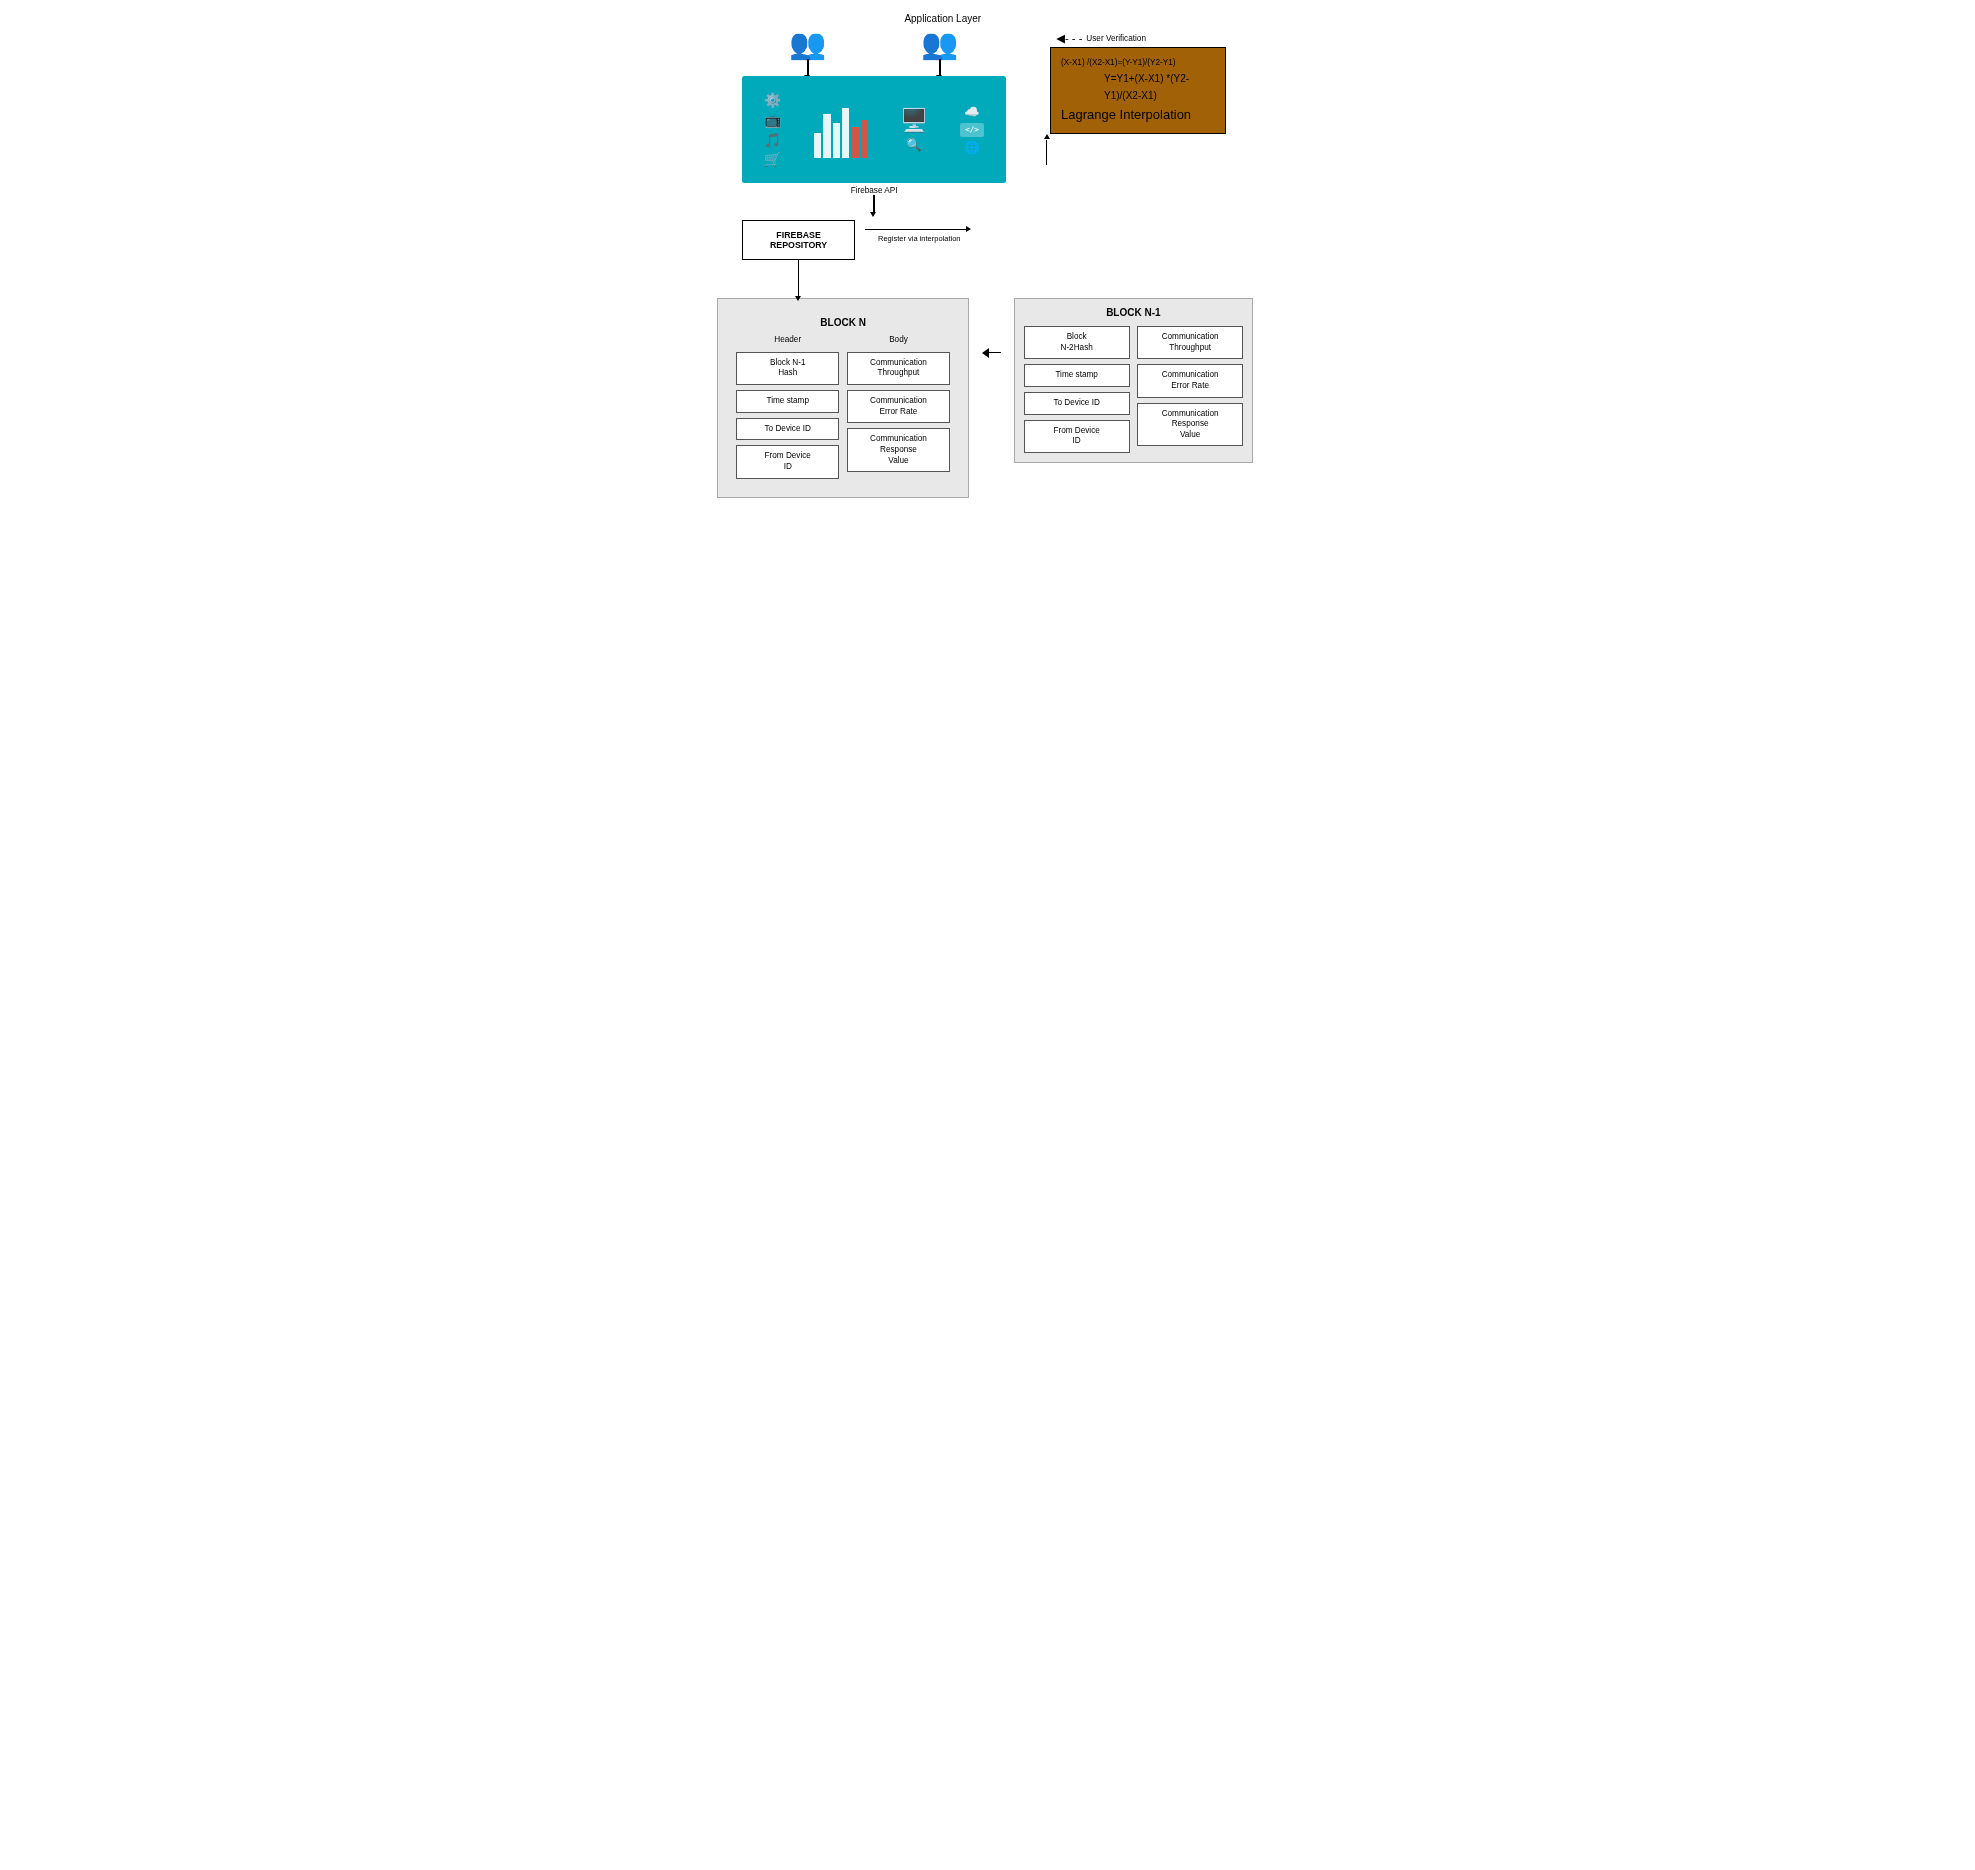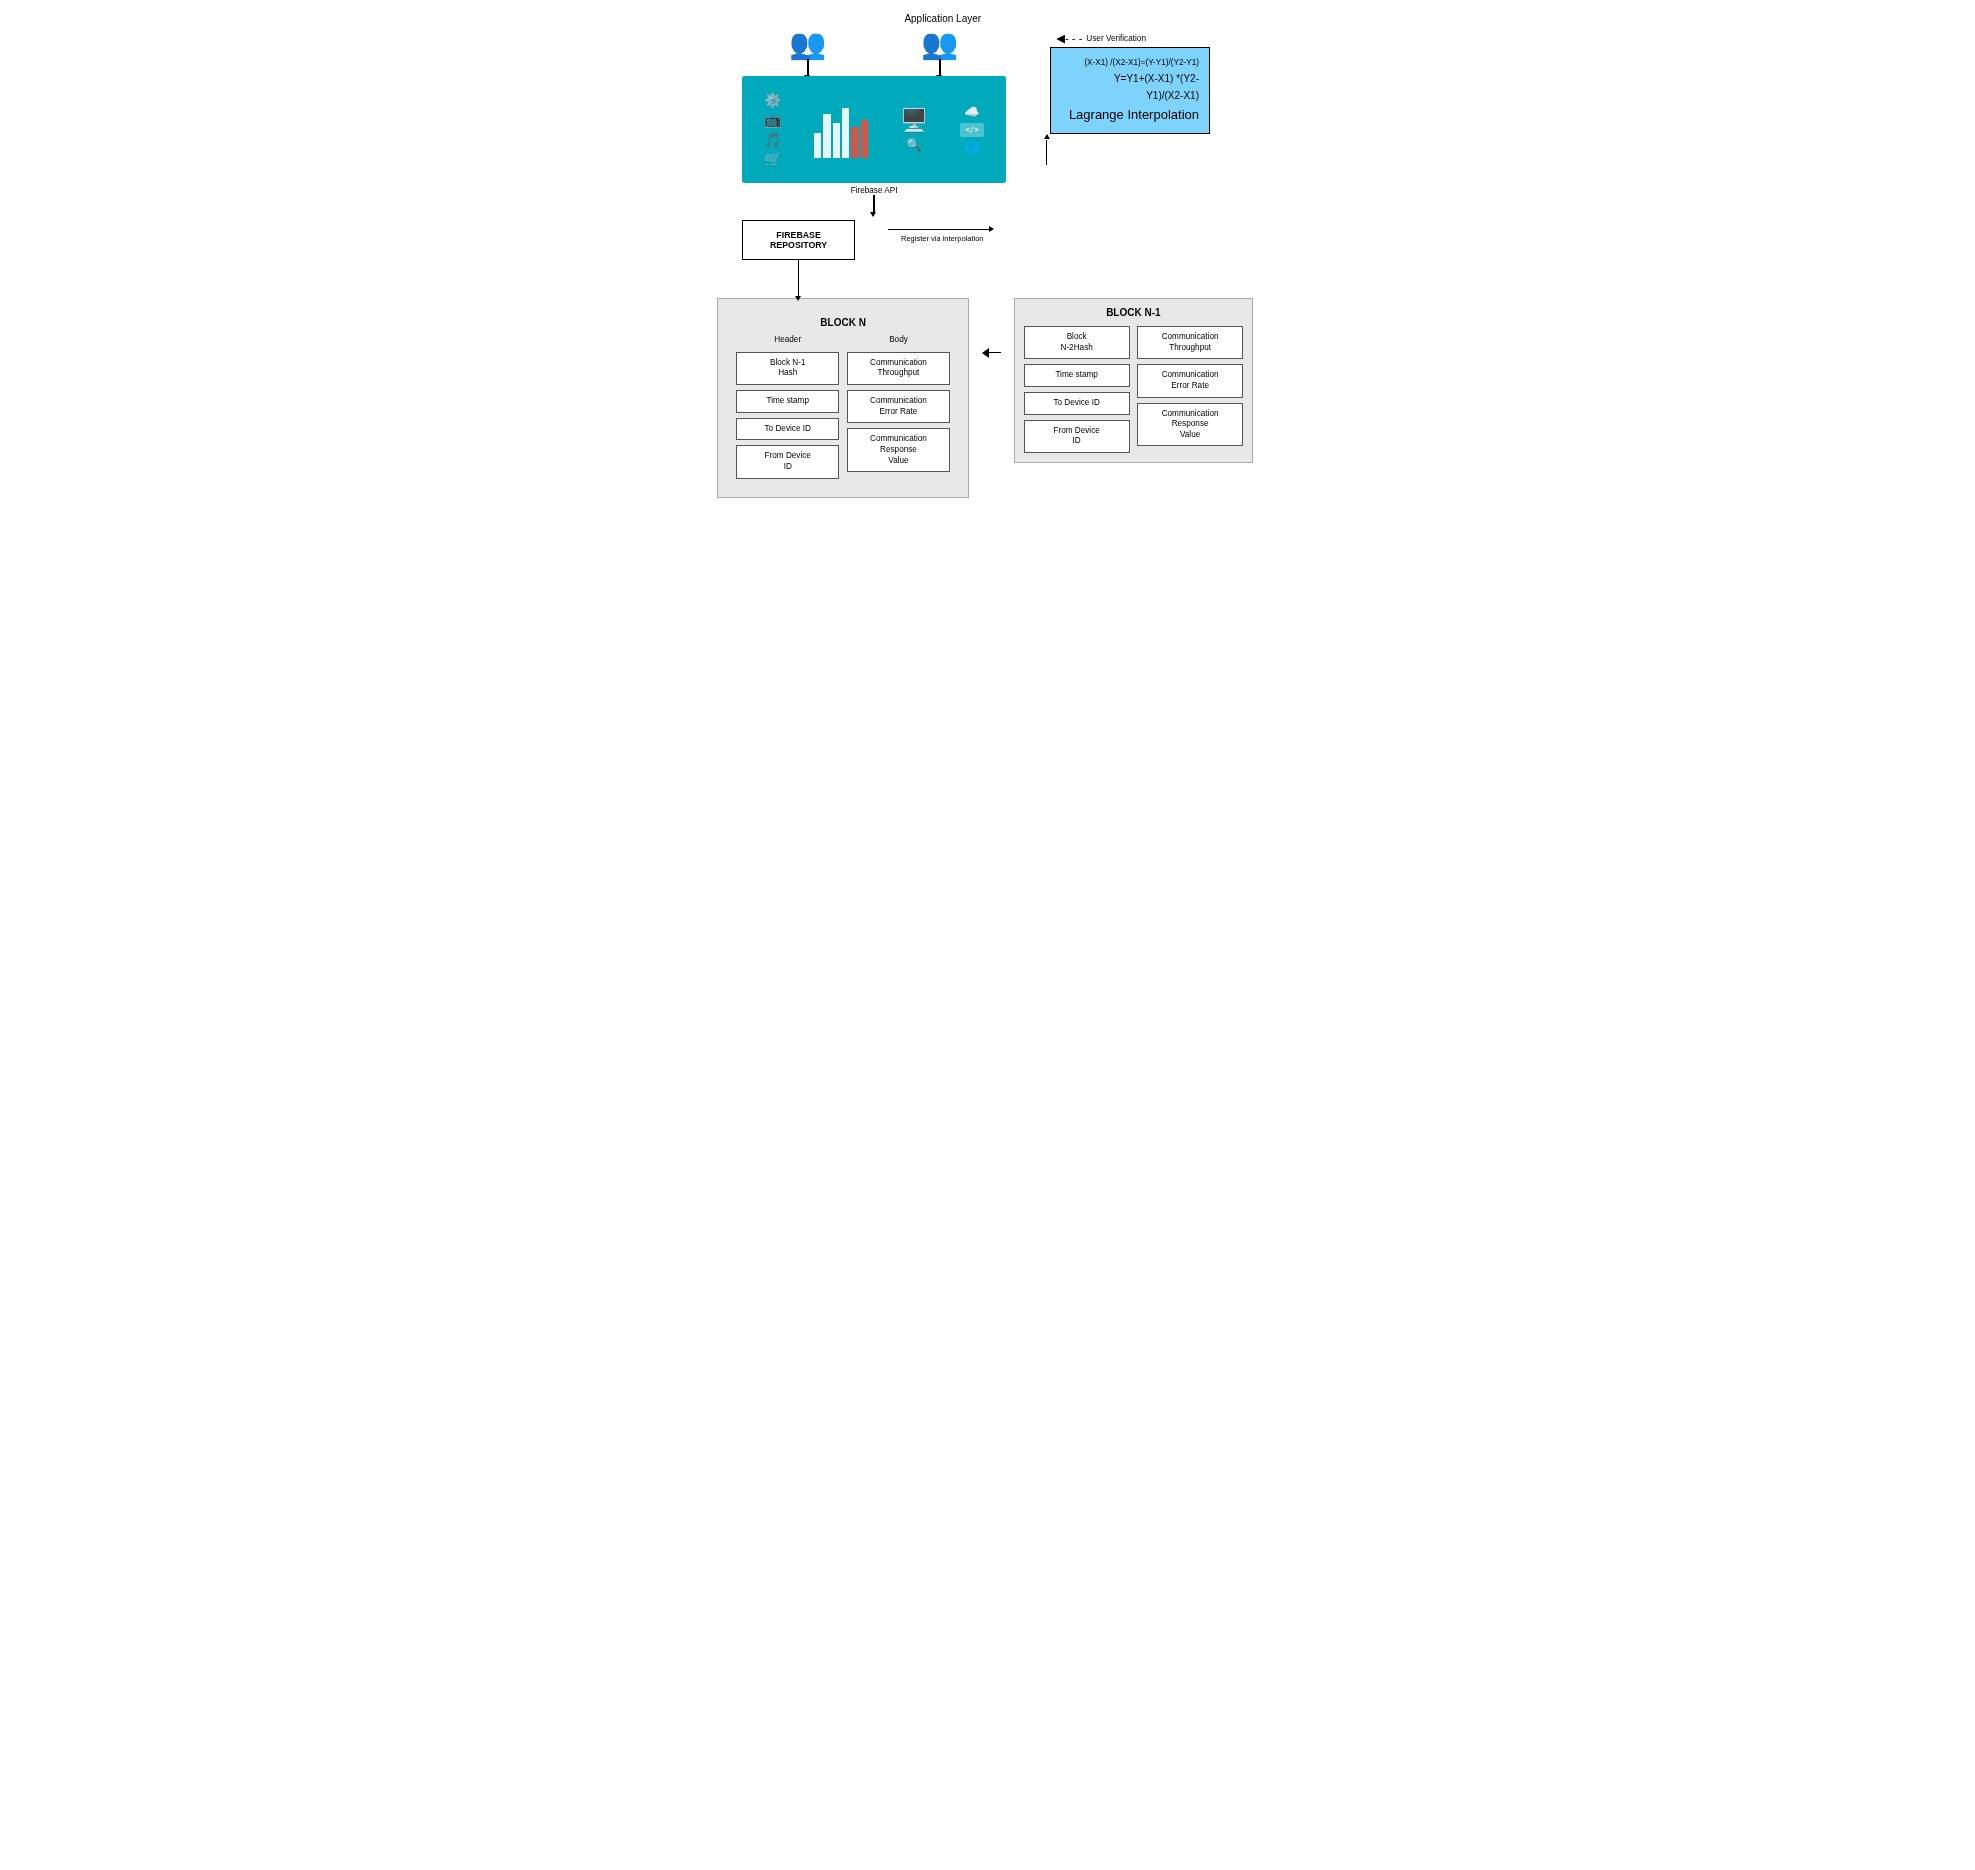--- a/index.html
+++ b/index.html
@@ -39,25 +39,24 @@
       color: white;
       padding: 2.5px 5px;
       font-size: 7.5px;
       border-radius: 1.9px;
       font-family: monospace;
     }
 
     .formula-box {
       border: 0.9px solid #000;
       padding: 7.5px 10px;
-      width: 160px;
+      width: 176px;
       font-size: 8.2px;
       line-height: 1.6;
-      background: #7dd3fc;
-      text-align: right;
+      background: #a16207;
     }
 
     
     .firebase-repo-box {
       border: 1.3px solid #000;
       padding: 8.8px 12.6px;
       width: 113px;
       text-align: center;
       font-weight: bold;
       font-size: 8.8px;
@@ -143,21 +142,21 @@
       width: 214px;
       display: flex;
       flex-direction: column;
       align-items: flex-start;
       padding-top: 19px;
     }
 
     .firebase-row {
       display: flex;
       align-items: flex-start;
-      gap: 27px;
+      gap: 4px;
       width: 100%;
     }
 
     .firebase-left {
       display: flex;
       flex-direction: column;
       align-items: center;
     }
 
     .blocks-section {

